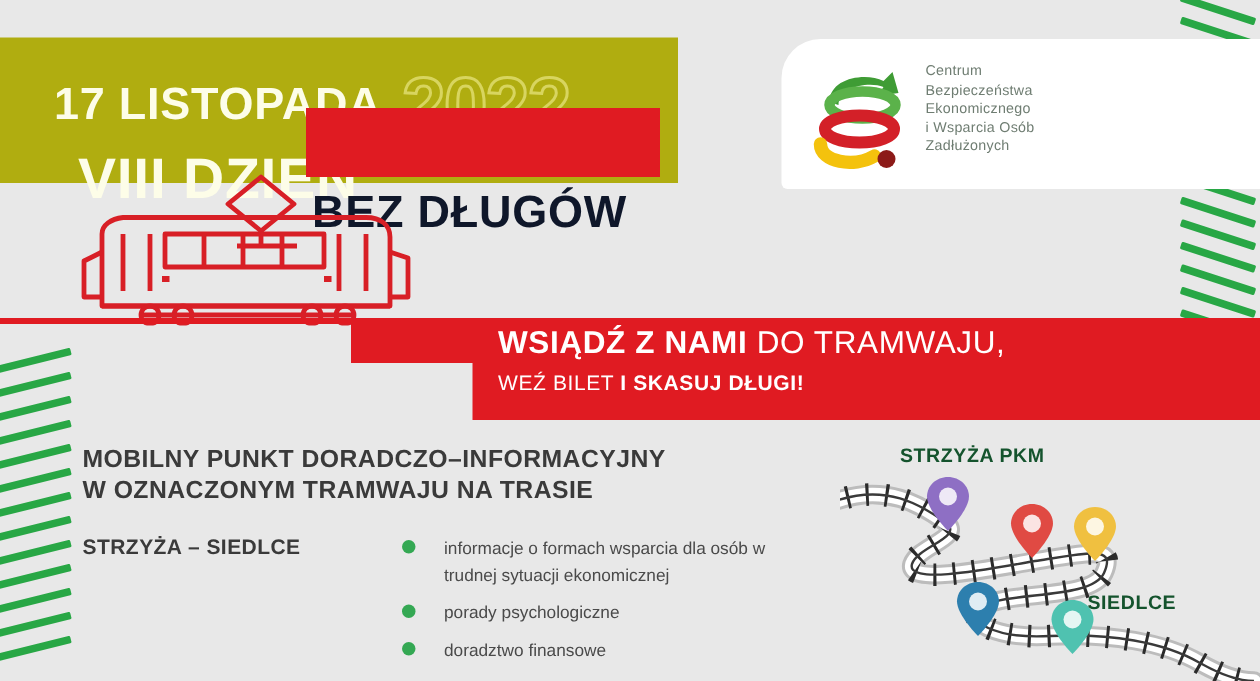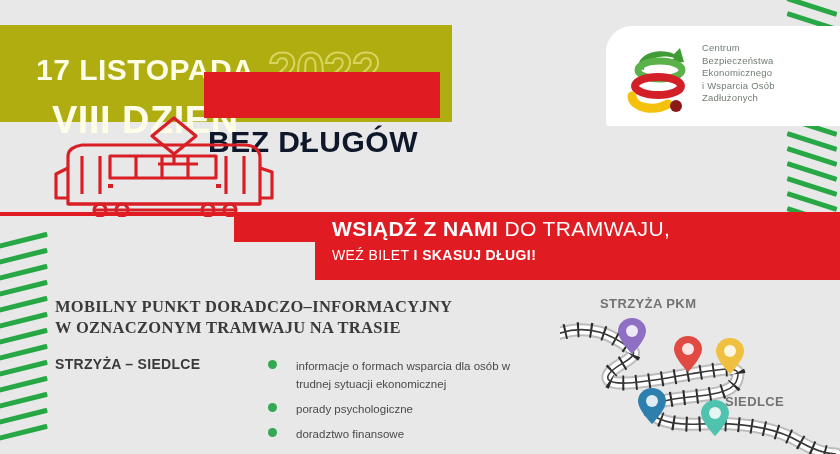--- a/index.html
+++ b/index.html
@@ -43,21 +43,21 @@
     background:#e01b22;
   }
   #redtag span{
     position:absolute;left:4px;top:8px;
     font-size:30px;font-weight:bold;color:#0f172a;letter-spacing:.5px;
     line-height:1;white-space:nowrap;margin-top:47px;
   }
 
   
   #logo-panel{
-    position:absolute;right:0;top:26px;width:234px;height:100px;
+    position:absolute;right:0;top:26px;width:319px;height:100px;
     background:#ffffff;border-top-left-radius:26px;border-bottom-left-radius:4px;
   }
   #logo-mark{position:absolute;left:18px;top:12px;width:72px;height:76px;}
   #logo-text{
     position:absolute;left:96px;top:16px;
     font-size:9.5px;line-height:12.6px;color:#6f7d72;letter-spacing:.2px;
   }
 
   
   #tram{position:absolute;left:48px;top:112px;width:250px;height:105px;}
@@ -73,21 +73,21 @@
     position:absolute;left:98px;top:2px;
     font-size:21px;color:#ffffff;letter-spacing:.4px;white-space:nowrap;line-height:1;
   }
   #banner-l2{
     position:absolute;left:98px;top:32px;
     font-size:14px;color:#ffffff;letter-spacing:.4px;white-space:nowrap;line-height:1;
   }
   .b{font-weight:bold;}
 
   
-  #head-block{position:absolute;left:55px;top:296px;font-family:Liberation Serif, serif;}
+  #head-block{position:absolute;left:55px;top:296px;}
   .headline{
     font-size:16.5px;font-weight:bold;color:#3a3a3a;letter-spacing:.3px;
     line-height:21px;white-space:nowrap;
   }
   #route-block{position:absolute;left:55px;top:352px;}
   .route{
     font-size:14px;font-weight:bold;color:#3a3a3a;letter-spacing:.3px;
     line-height:24px;white-space:nowrap;
   }
 
@@ -98,21 +98,21 @@
     position:absolute;left:0;top:4px;width:9px;height:9px;border-radius:50%;
     background:#34a853;
   }
   .bullet-text{
     font-size:11.5px;color:#4a4a4a;line-height:14px;
   }
 
   
   #map{position:absolute;left:560px;top:286px;width:280px;height:168px;}
   .map-label{
-    position:absolute;font-size:13px;font-weight:bold;color:#737373;
+    position:absolute;font-size:13px;font-weight:bold;color:#14532d;
     letter-spacing:.4px;white-space:nowrap;
   }
   #lbl-strzyza{left:40px;top:10px;}
   #lbl-siedlce{left:165px;top:108px;}
 </style>
 </head>
 <body>
 
 <div id="poster">
 

